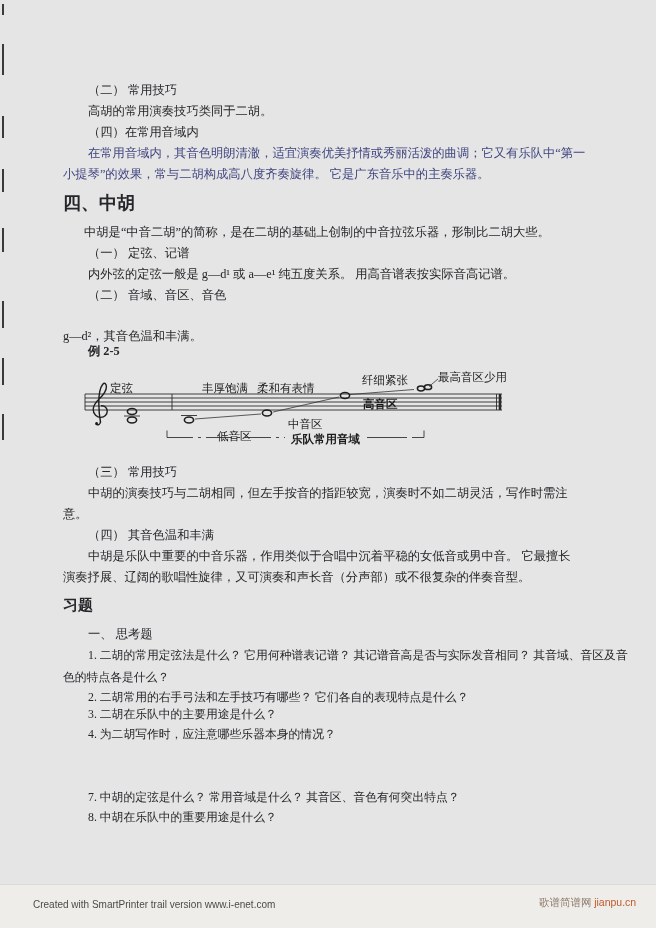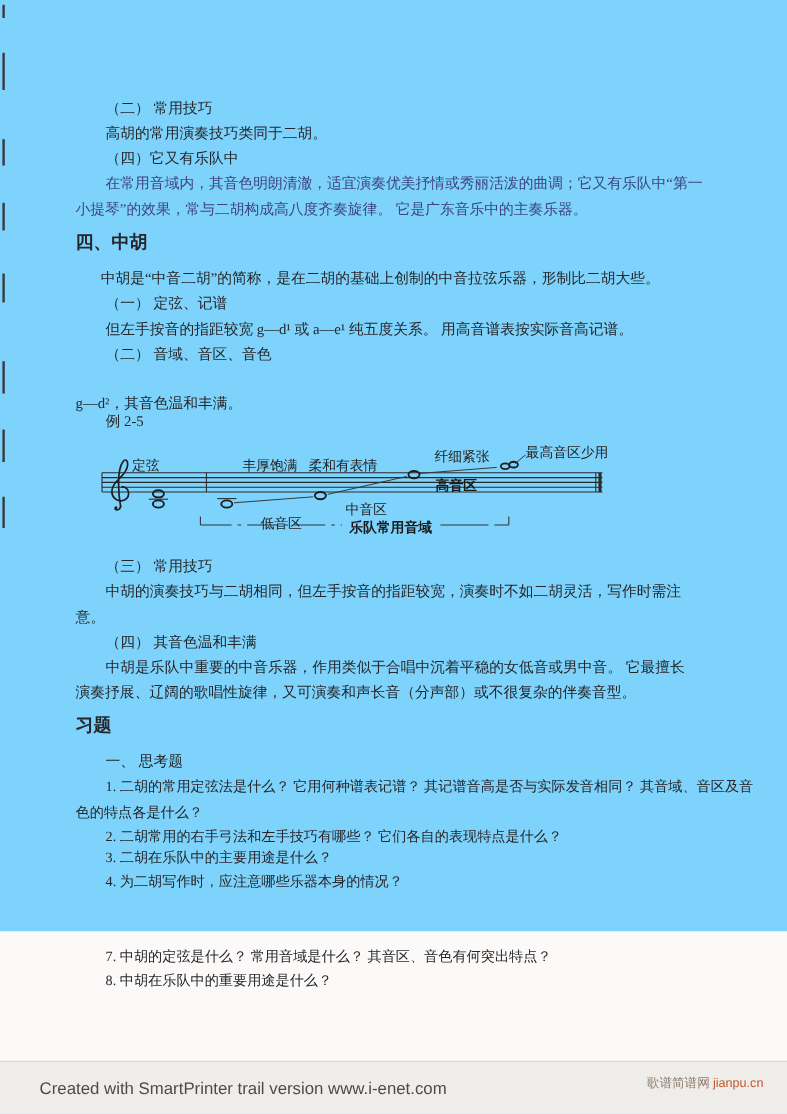--- a/index.html
+++ b/index.html
@@ -2,31 +2,31 @@
 <html><head>
 <meta charset="utf-8">
 <style>
   html,body{margin:0;padding:0;}
   body{
     width:656px;height:928px;overflow:hidden;position:relative;
     background:#fbfaf8;
     font-family:"Liberation Serif","DejaVu Serif",serif;
     color:#26262a;
   }
-  .page{position:absolute;left:0;top:0;width:656px;height:776px;background:#7dd3fc;}
+  .page{position:absolute;left:0;top:0;width:656px;height:884px;background:#e5e5e5;}
   .bottom-strip{position:absolute;left:0;top:884px;width:656px;height:44px;background:#efede9;border-top:1px solid #ddd9d4;}
   .ln{position:absolute;white-space:nowrap;font-size:12.3px;line-height:14px;letter-spacing:0px;}
   .hl{color:#3f447f;}
-  .b{font-weight:normal;}
-  .sec-head{font-size:15px;font-weight:bold;}
+  .b{font-weight:bold;}
+  .sec-head{font-size:18px;font-weight:bold;}
   .ex-head{font-size:15px;font-weight:bold;text-align:right;}
   .q{font-size:11.8px;}
   .mark{position:absolute;left:2px;width:2px;background:#3a3a3a;}
   .figure{position:absolute;left:80px;top:360px;}
-  .footer-left{position:absolute;left:33px;top:899px;font-family:"Liberation Sans","DejaVu Sans",sans-serif;font-size:14px;color:#4c4b49;white-space:nowrap;}
+  .footer-left{position:absolute;left:33px;top:899px;font-family:"Liberation Sans","DejaVu Sans",sans-serif;font-size:10px;color:#4c4b49;white-space:nowrap;}
   .footer-right{position:absolute;left:507px;top:896px;font-size:10.5px;white-space:nowrap;}
   .brand-cn{color:#8d7b6c;margin-left:32px;}
   .brand-en{color:#c05a2e;font-family:"Liberation Sans","DejaVu Sans",sans-serif;}
   svg text{font-family:"Liberation Serif","DejaVu Serif",serif;}
 </style>
 </head>
 <body>
 
 <div class="page">
 
@@ -34,28 +34,28 @@
   <div class="mark" style="top:44px;height:31px"></div>
   <div class="mark" style="top:116px;height:22px"></div>
   <div class="mark" style="top:169px;height:23px"></div>
   <div class="mark" style="top:228px;height:24px"></div>
   <div class="mark" style="top:301px;height:27px"></div>
   <div class="mark" style="top:358px;height:27px"></div>
   <div class="mark" style="top:414px;height:26px"></div>
 
   <div class="ln" style="left:88px;top:83px">（二） 常用技巧</div>
   <div class="ln" style="left:88px;top:104px">高胡的常用演奏技巧类同于二胡。</div>
-  <div class="ln" style="left:88px;top:125px">（四）它又有乐队中</div>
+  <div class="ln" style="left:88px;top:125px">（四）在常用音域内</div>
   <div class="ln hl" style="left:63px;top:167px">小提琴”的效果，常与二胡构成高八度齐奏旋律。 它是广东音乐中的主奏乐器。</div>
   <div class="ln hl" style="left:88px;top:146px">在常用音域内，其音色明朗清澈，适宜演奏优美抒情或秀丽活泼的曲调；它又有乐队中“第一</div>
 
   <div class="ln sec-head" style="left:63px;top:196px">四、中胡</div>
   <div class="ln" style="left:84px;top:225px">中胡是“中音二胡”的简称，是在二胡的基础上创制的中音拉弦乐器，形制比二胡大些。</div>
   <div class="ln" style="left:88px;top:246px">（一） 定弦、记谱</div>
-  <div class="ln" style="left:88px;top:267px">但左手按音的指距较宽 g—d¹ 或 a—e¹ 纯五度关系。 用高音谱表按实际音高记谱。</div>
+  <div class="ln" style="left:88px;top:267px">内外弦的定弦一般是 g—d¹ 或 a—e¹ 纯五度关系。 用高音谱表按实际音高记谱。</div>
   <div class="ln" style="left:88px;top:288px">（二） 音域、音区、音色</div>
   <div class="ln" style="left:63px;top:329px">g—d²，其音色温和丰满。</div>
   <div class="ln b" style="left:88px;top:344px">例 2-5</div>
 
   <div class="figure">
     <svg width="430" height="100" viewBox="0 0 430 100">
 
       <g stroke="#2a2a2a" stroke-width="0.9">
         <line x1="5" y1="34" x2="422" y2="34"></line>
         <line x1="5" y1="38" x2="422" y2="38"></line>

